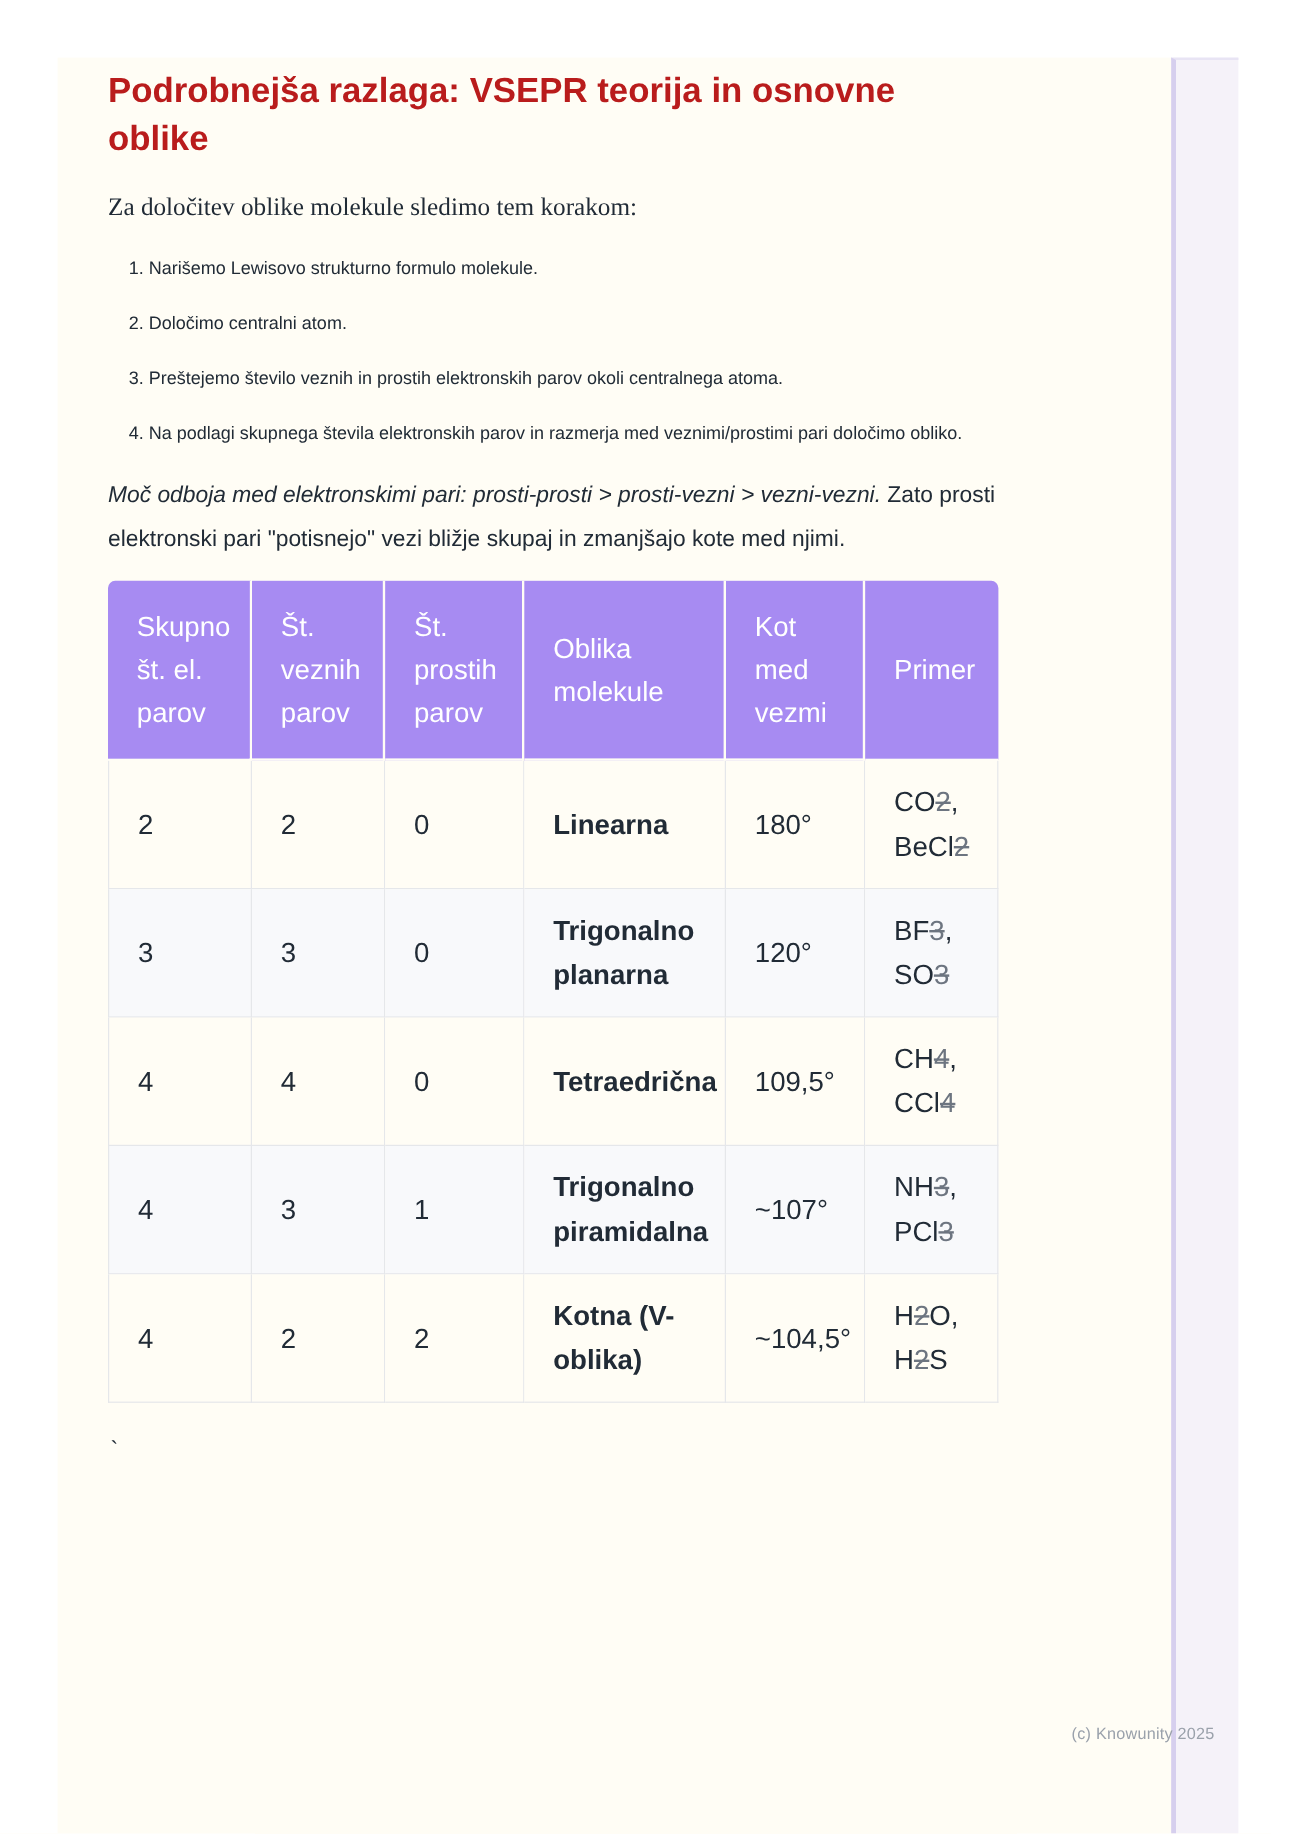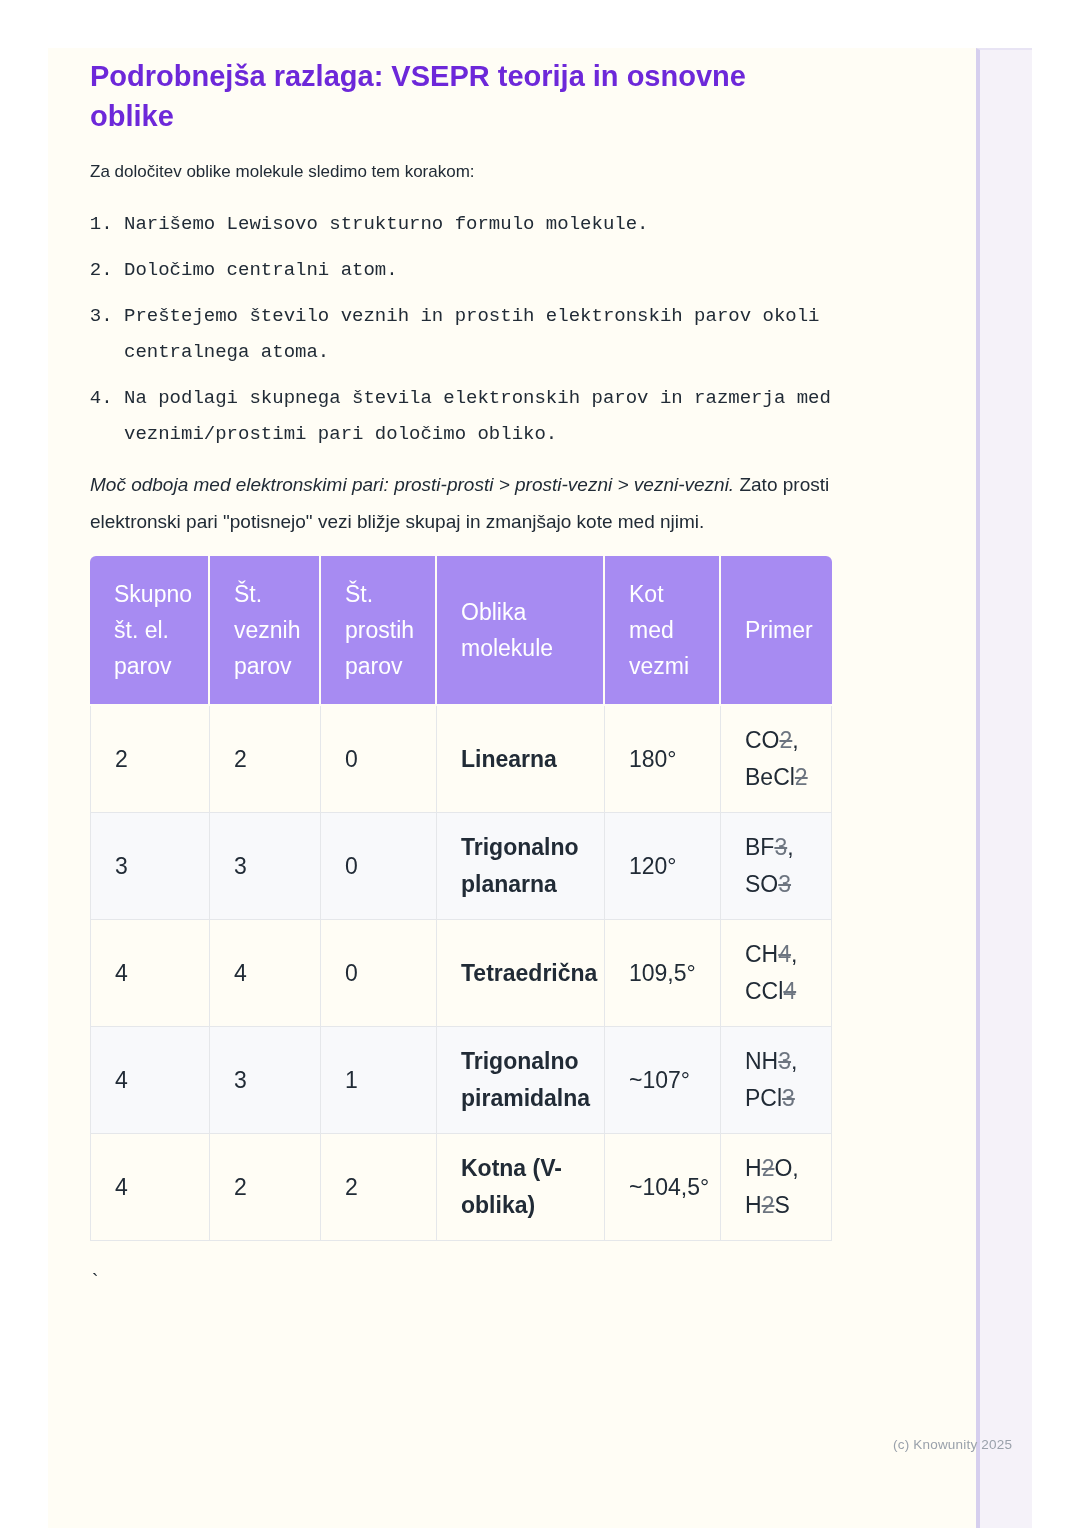--- a/index.html
+++ b/index.html
@@ -30,26 +30,26 @@
   }
 
   .content { padding: 8px 144px 0 42px; }
 
   .page-title {
     margin: 0 0 18px 0;
     max-width: 710px;
     font-size: 29px;
     line-height: 40px;
     font-weight: 700;
-    color: #6d28d9;
-  }
-
-  .intro { margin: 0 0 16px 0; font-size: 17px; line-height: 36px; }
-
-  .steps { margin: 0 0 14px 0; padding: 0 0 0 34px; font-size: 19px; line-height: 36px; font-family: Liberation Mono, monospace; }
+    color: #b91c1c;
+  }
+
+  .intro { margin: 0 0 16px 0; font-size: 21px; line-height: 36px; font-family: Liberation Serif, serif; }
+
+  .steps { margin: 0 0 14px 0; padding: 0 0 0 34px; font-size: 15px; line-height: 36px; }
   .steps li { margin-bottom: 10px; }
 
   .note { margin: 0 0 16px 0; font-size: 19px; line-height: 37px; }
   .note em { font-style: italic; text-align: center; }
 
   .caption { margin: 0 0 30px 0; font-size: 19px; line-height: 30px; font-weight: 700; }
 
   table.shapes {
     border-collapse: separate;
     border-spacing: 0;

